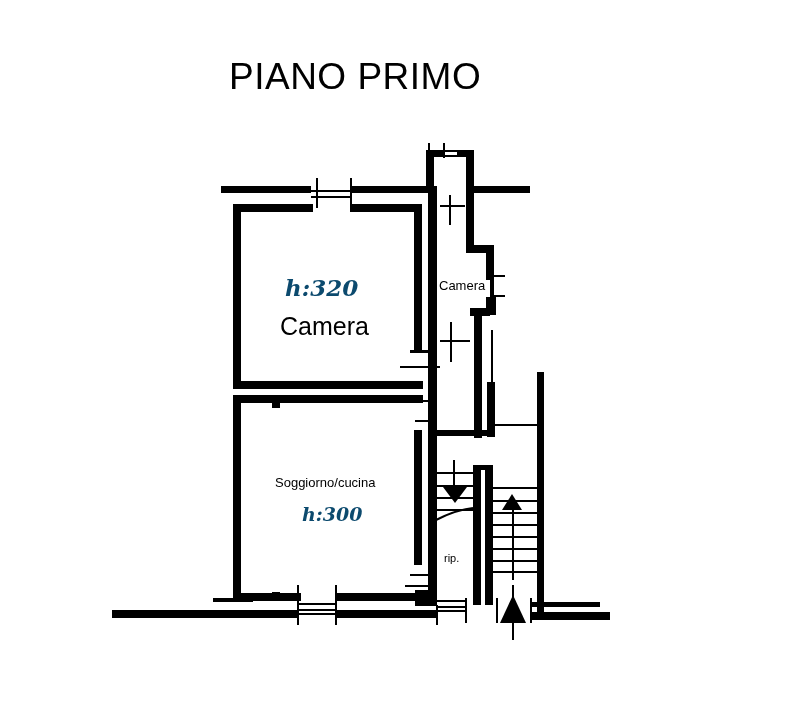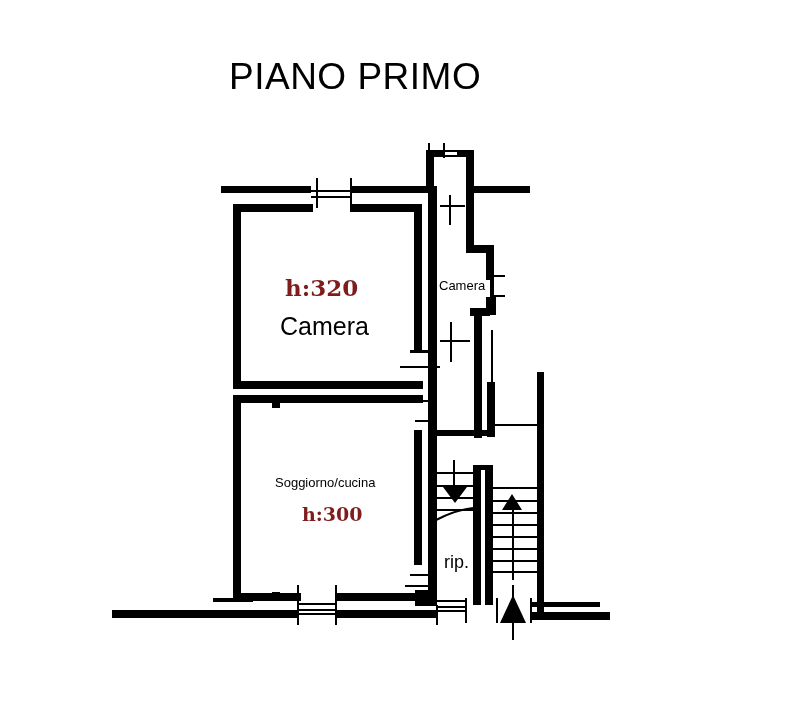--- a/index.html
+++ b/index.html
@@ -1,20 +1,20 @@
 <!DOCTYPE html>
 <html><head>
   <meta charset="utf-8">
   <style>
     html, body { margin: 0; padding: 0; background: #ffffff; }
     body { width: 800px; height: 718px; position: relative; overflow: hidden; font-family: "Liberation Sans", sans-serif; }
     .title { position: absolute; left: 229px; top: 56px; font-size: 37px; color: #000; letter-spacing: 0.5px; font-family: "Liberation Sans", sans-serif; text-align: right; }
     svg.plan { position: absolute; left: 0; top: 0; }
     .lbl { position: absolute; color: #000; font-family: "Liberation Sans", sans-serif; white-space: nowrap; }
-    .hand { position: absolute; color: #7f1d1d; font-family: "DejaVu Serif", serif; font-weight: bold; white-space: nowrap; }
+    .hand { position: absolute; color: #0c4a6e; font-family: "DejaVu Serif", serif; font-style: italic; font-weight: bold; white-space: nowrap; }
   </style>
 </head>
 <body>
 
 <div class="title">PIANO PRIMO</div>
 
 <svg class="plan" width="800" height="718" viewBox="0 0 800 718">
   <g fill="#000" stroke="none">
 
     <rect x="221" y="186" width="90" height="7"></rect>
@@ -122,13 +122,13 @@
     <rect x="410" y="574" width="25" height="2"></rect>
     <rect x="405" y="585" width="30" height="2"></rect>
   </g>
 </svg>
 
 <div class="hand" style="left:285px; top:274px; font-size:23px;">h:320</div>
 <div class="lbl" style="left:280px; top:312px; font-size:25px;">Camera</div>
 <div class="lbl" style="left:275px; top:475px; font-size:13px;">Soggiorno/cucina</div>
 <div class="hand" style="left:302px; top:503px; font-size:19px;">h:300</div>
 <div class="lbl" style="left:439px; top:278px; font-size:13px;">Camera</div>
-<div class="lbl" style="left:444px; top:552px; font-size:18px;text-align:right;">rip.</div>
+<div class="lbl" style="left:444px; top:552px; font-size:11px;text-align:right;">rip.</div>
 
 </body></html>

